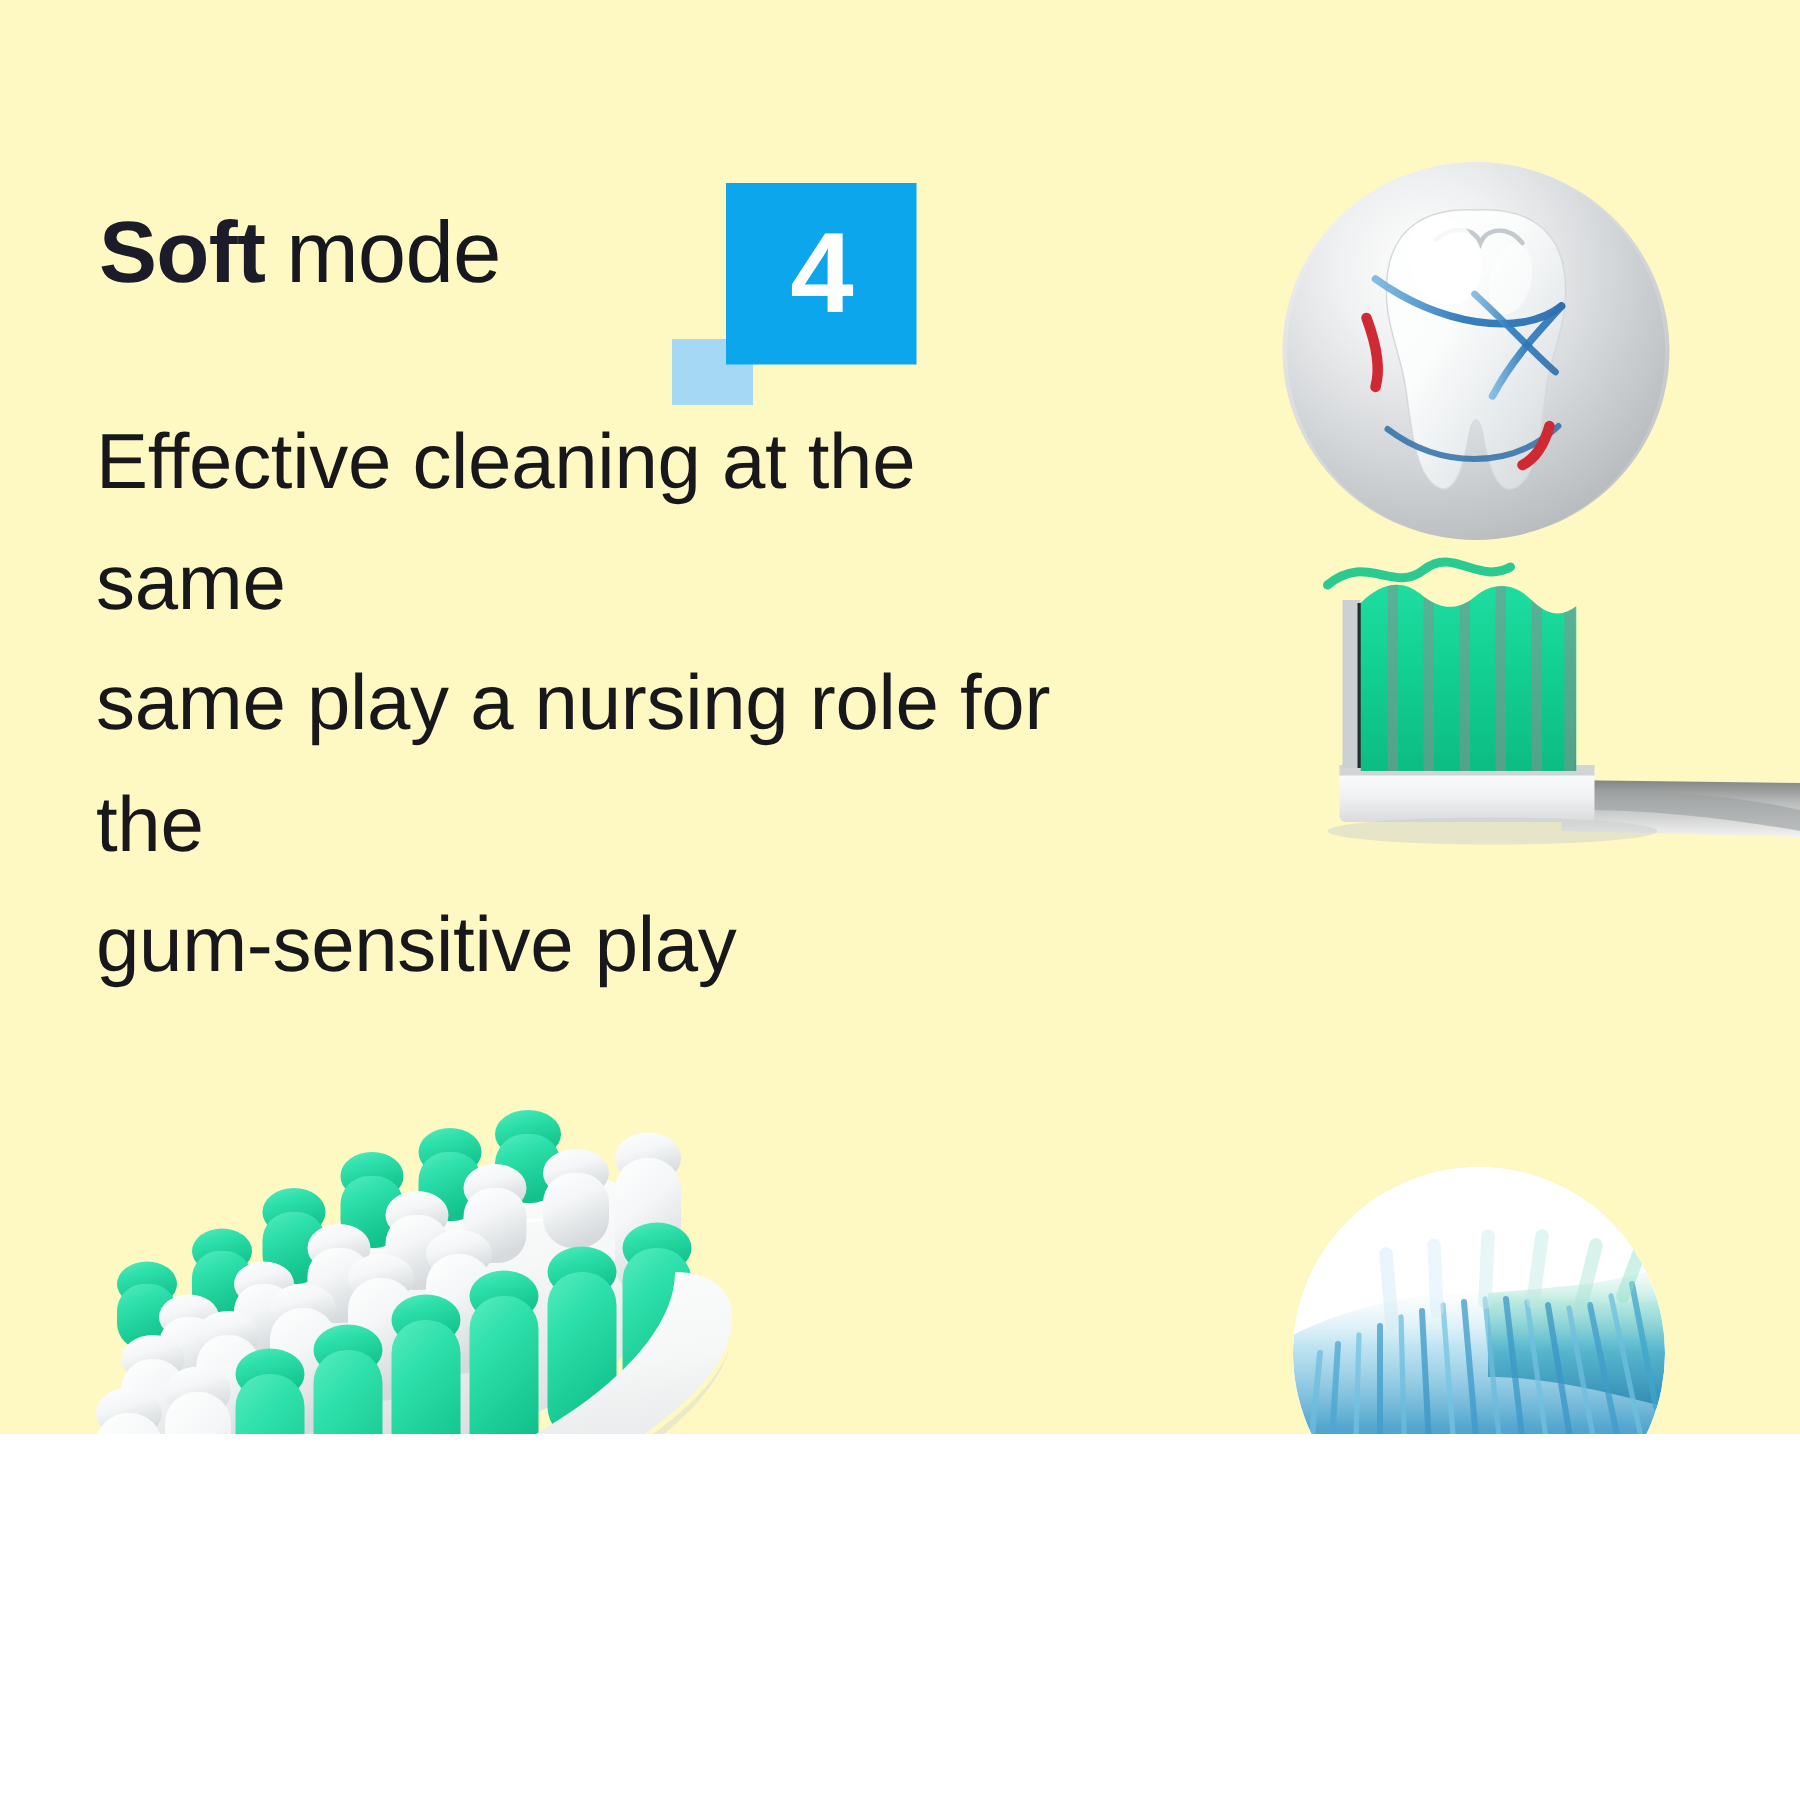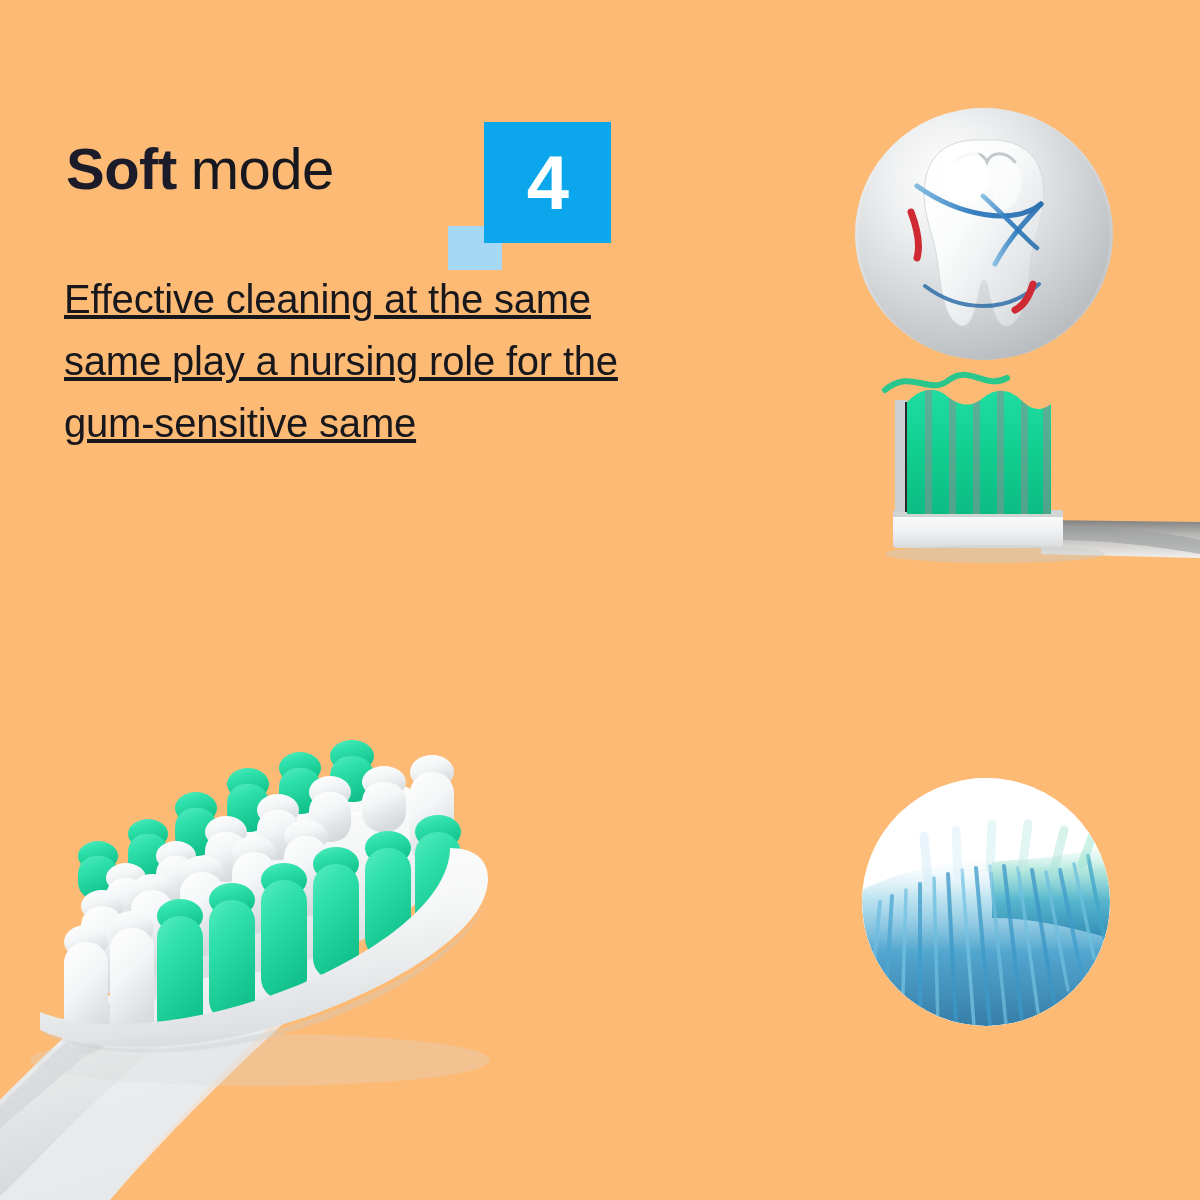--- a/index.html
+++ b/index.html
@@ -8,22 +8,22 @@
     padding: 0;
     background: #ffffff;
   }
   body {
     font-family: "Liberation Sans", sans-serif;
     -webkit-font-smoothing: antialiased;
   }
   #page {
     position: relative;
     width: 1200px;
-    height: 1200px;
-    background: #fdba74;
+    height: 956px;
+    background: #fef9c3;
     overflow: hidden;
   }
 
   
   .headline {
     position: absolute;
     left: 66px;
     top: 140px;
     white-space: nowrap;
     line-height: 1;
@@ -70,26 +70,25 @@
     color: #ffffff;
     line-height: 1;
     letter-spacing: -1px;
   }
 
   .body-copy {
     position: absolute;
     left: 64px;
     top: 268px;
     width: 660px;
-    font-size: 40px;
+    font-size: 52px;
     font-weight: 400;
     color: #17171c;
     line-height: 1.55;
     letter-spacing: -0.2px;
-    text-decoration: underline;
   }
   .body-copy .copy-line { display: block; }
 
   
   .tooth-circle {
     position: absolute;
     left: 855px;
     top: 108px;
     width: 258px;
     height: 252px;
@@ -157,21 +156,21 @@
 
   <div class="badge-accent"></div>
 
   <div class="badge-main">
     <span class="badge-num">4</span>
   </div>
 
   <div class="body-copy">
     <span class="copy-line">Effective cleaning at the same</span>
     <span class="copy-line">same play a nursing role for the</span>
-    <span class="copy-line">gum-sensitive same</span>
+    <span class="copy-line">gum-sensitive play</span>
   </div>
 
   <div class="tooth-circle">
     <svg class="tooth-svg" width="258" height="252" viewBox="0 0 258 252">
       <defs>
         <radialGradient id="toothDiskG" cx="36%" cy="28%" r="78%">
           <stop offset="0%" stop-color="#ffffff"></stop>
           <stop offset="30%" stop-color="#eff0f1"></stop>
           <stop offset="65%" stop-color="#d3d6d9"></stop>
           <stop offset="100%" stop-color="#b7babd"></stop>

